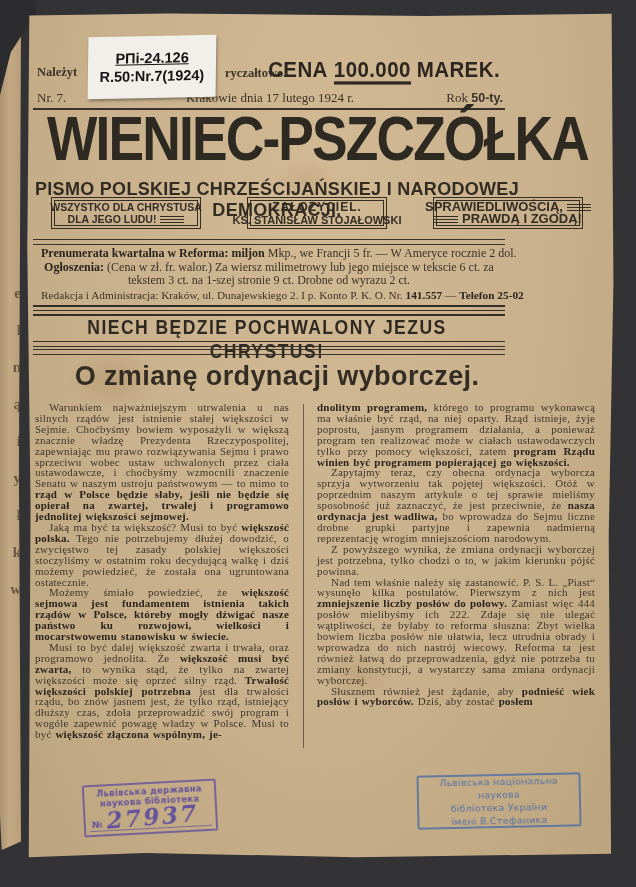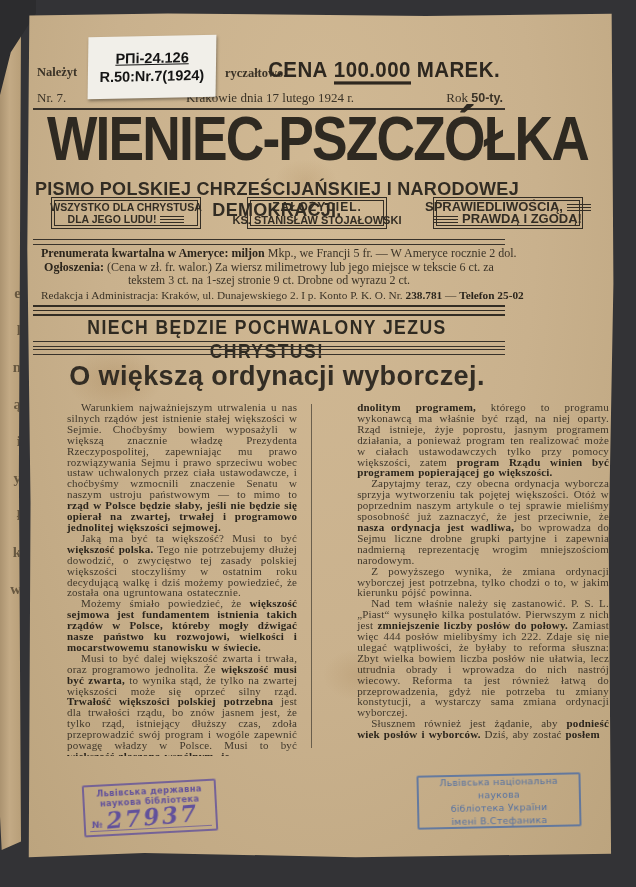--- a/index.html
+++ b/index.html
@@ -72,21 +72,21 @@
   .iline4{text-align:center;font-size:11.3px;margin-top:1px;white-space:nowrap;}
   .b{font-weight:bold;color:#2b251c;}
   
   .banner{position:absolute;left:0;top:303px;width:480px;text-align:center;
           font-family:"Liberation Sans",sans-serif;font-weight:bold;font-size:18.5px;letter-spacing:1.5px;
           color:#2f2a21;transform:scale(.95,1.08);transform-origin:50% 0;}
   .headline{position:absolute;left:0;top:348px;width:500px;margin:0;text-align:center;
           font-family:"Liberation Sans",sans-serif;font-weight:bold;font-size:27px;letter-spacing:.4px;color:#332d24;}
   
   .cols{position:absolute;left:8px;top:389px;width:574px;height:354px;display:flex;overflow:hidden;}
-  .col{font-size:11px;line-height:10.9px;text-align:justify;letter-spacing:.2px;word-spacing:1px;color:#3f372b;margin-left:32px;}
+  .col{font-size:11px;line-height:10.9px;text-align:justify;letter-spacing:.2px;word-spacing:1px;color:#3f372b;}
   .col.left{width:254px;}
   .col.right{width:278px;}
   .divider{width:0;border-left:1.3px solid rgba(56,50,42,.65);margin:2px 13px 8px 14px;}
   .col p{margin:0;text-indent:14px;}
   .col p.noindent{text-indent:0;}
   
   .stamp{position:absolute;border-radius:2px;opacity:.92;}
   .stamp.purple{left:56px;top:769px;width:134px;height:52px;border:2px solid rgba(90,74,158,.8);
         transform:rotate(-3deg);color:#5a4a9e;padding:3px 4px 0;box-sizing:border-box;text-align:center;
         font-family:"DejaVu Sans",sans-serif;font-weight:bold;font-size:8.3px;line-height:9.5px;letter-spacing:.4px;filter:blur(.2px);}
@@ -166,34 +166,34 @@
         <div class="bl2">
             <span class="deco"></span>
             <span>PRAWDĄ I ZGODĄ!</span>
           </div>
       </div>
     </div>
 
     <div class="ruled r2"></div>
 
     <div class="imprint">
-      <div class="iline"><span class="b">Prenumerata kwartalna w Ameryce: </span><span class="b">miljon</span><span> Mkp., we Francji 5 fr. — W Ameryce rocznie 2 dol.</span></div>
+      <div class="iline"><span class="b">Prenumerata kwartalna w Reforma: </span><span class="b">miljon</span><span> Mkp., we Francji 5 fr. — W Ameryce rocznie 2 dol.</span></div>
       <div class="iline"><span class="b">Ogłoszenia: </span><span>(Cena w zł. fr. walor.) Za wiersz milimetrowy lub jego miejsce w tekscie 6 ct. za</span></div>
       <div class="iline"><span>tekstem 3 ct. na 1-szej stronie 9 ct. Drobne od wyrazu 2 ct.</span></div>
-      <div class="iline4"><span>Redakcja i Administracja: Kraków, ul. Dunajewskiego 2. I p. Konto P. K. O. Nr. </span><span class="b">238.781</span><span> — </span><span class="b">Telefon 25-02</span></div>
+      <div class="iline4"><span>Redakcja i Administracja: Kraków, ul. Dunajewskiego 2. I p. Konto P. K. O. Nr. </span><span class="b">141.557</span><span> — </span><span class="b">Telefon 25-02</span></div>
     </div>
 
     <div class="rule3"></div>
 
     <div class="banner">NIECH BĘDZIE POCHWALONY JEZUS CHRYSTUS!</div>
 
     <div class="ruled r4a"></div>
     <div class="ruled r4b"></div>
 
-    <h2 class="headline">O większą ordynacji wyborczej.</h2>
+    <h2 class="headline">O zmianę ordynacji wyborczej.</h2>
 
     <div class="cols">
       <div class="col left">
           <p><span>Warunkiem najważniejszym utrwalenia u nas silnych rządów jest istnienie stałej większości w Sejmie. Choćbyśmy bowiem wyposażyli w większą znacznie władzę Prezydenta Rzeczypospolitej, zapewniając mu prawo rozwiązywania Sejmu i prawo sprzeciwu wobec ustaw uchwalonych przez ciała ustawodawcze, i choćbyśmy wzmocnili znaczenie Senatu w naszym ustroju państwowym — to mimo to </span><span class="b">rząd w Polsce będzie słaby, jeśli nie będzie się opierał na zwartej, trwałej i programowo jednolitej większości sejmowej.</span></p>
           <p><span>Jaką ma być ta większość? Musi to być </span><span class="b">większość polska.</span><span> Tego nie potrzebujemy dłużej dowodzić, o zwycięstwo tej zasady polskiej większości stoczyliśmy w ostatnim roku decydującą walkę i dziś możemy powiedzieć, że została ona ugruntowana ostatecznie.</span></p>
           <p><span>Możemy śmiało powiedzieć, że </span><span class="b">większość sejmowa jest fundamentem istnienia takich rządów w Polsce, któreby mogły dźwigać nasze państwo ku rozwojowi, wielkości i mocarstwowemu stanowisku w świecie.</span></p>
           <p><span>Musi to być dalej większość zwarta i trwała, oraz programowo jednolita. Że </span><span class="b">większość musi być zwarta,</span><span> to wynika stąd, że tylko na zwartej większości może się oprzeć silny rząd. </span><span class="b">Trwałość większości polskiej potrzebna</span><span> jest dla trwałości rządu, bo znów jasnem jest, że tylko rząd, istniejący dłuższy czas, zdoła przeprowadzić swój program i wogóle zapewnić powagę władzy w Polsce. Musi to być </span><span class="b">większość złączona wspólnym, je-</span></p>
         </div>
       <div class="divider"></div>
       <div class="col right">

